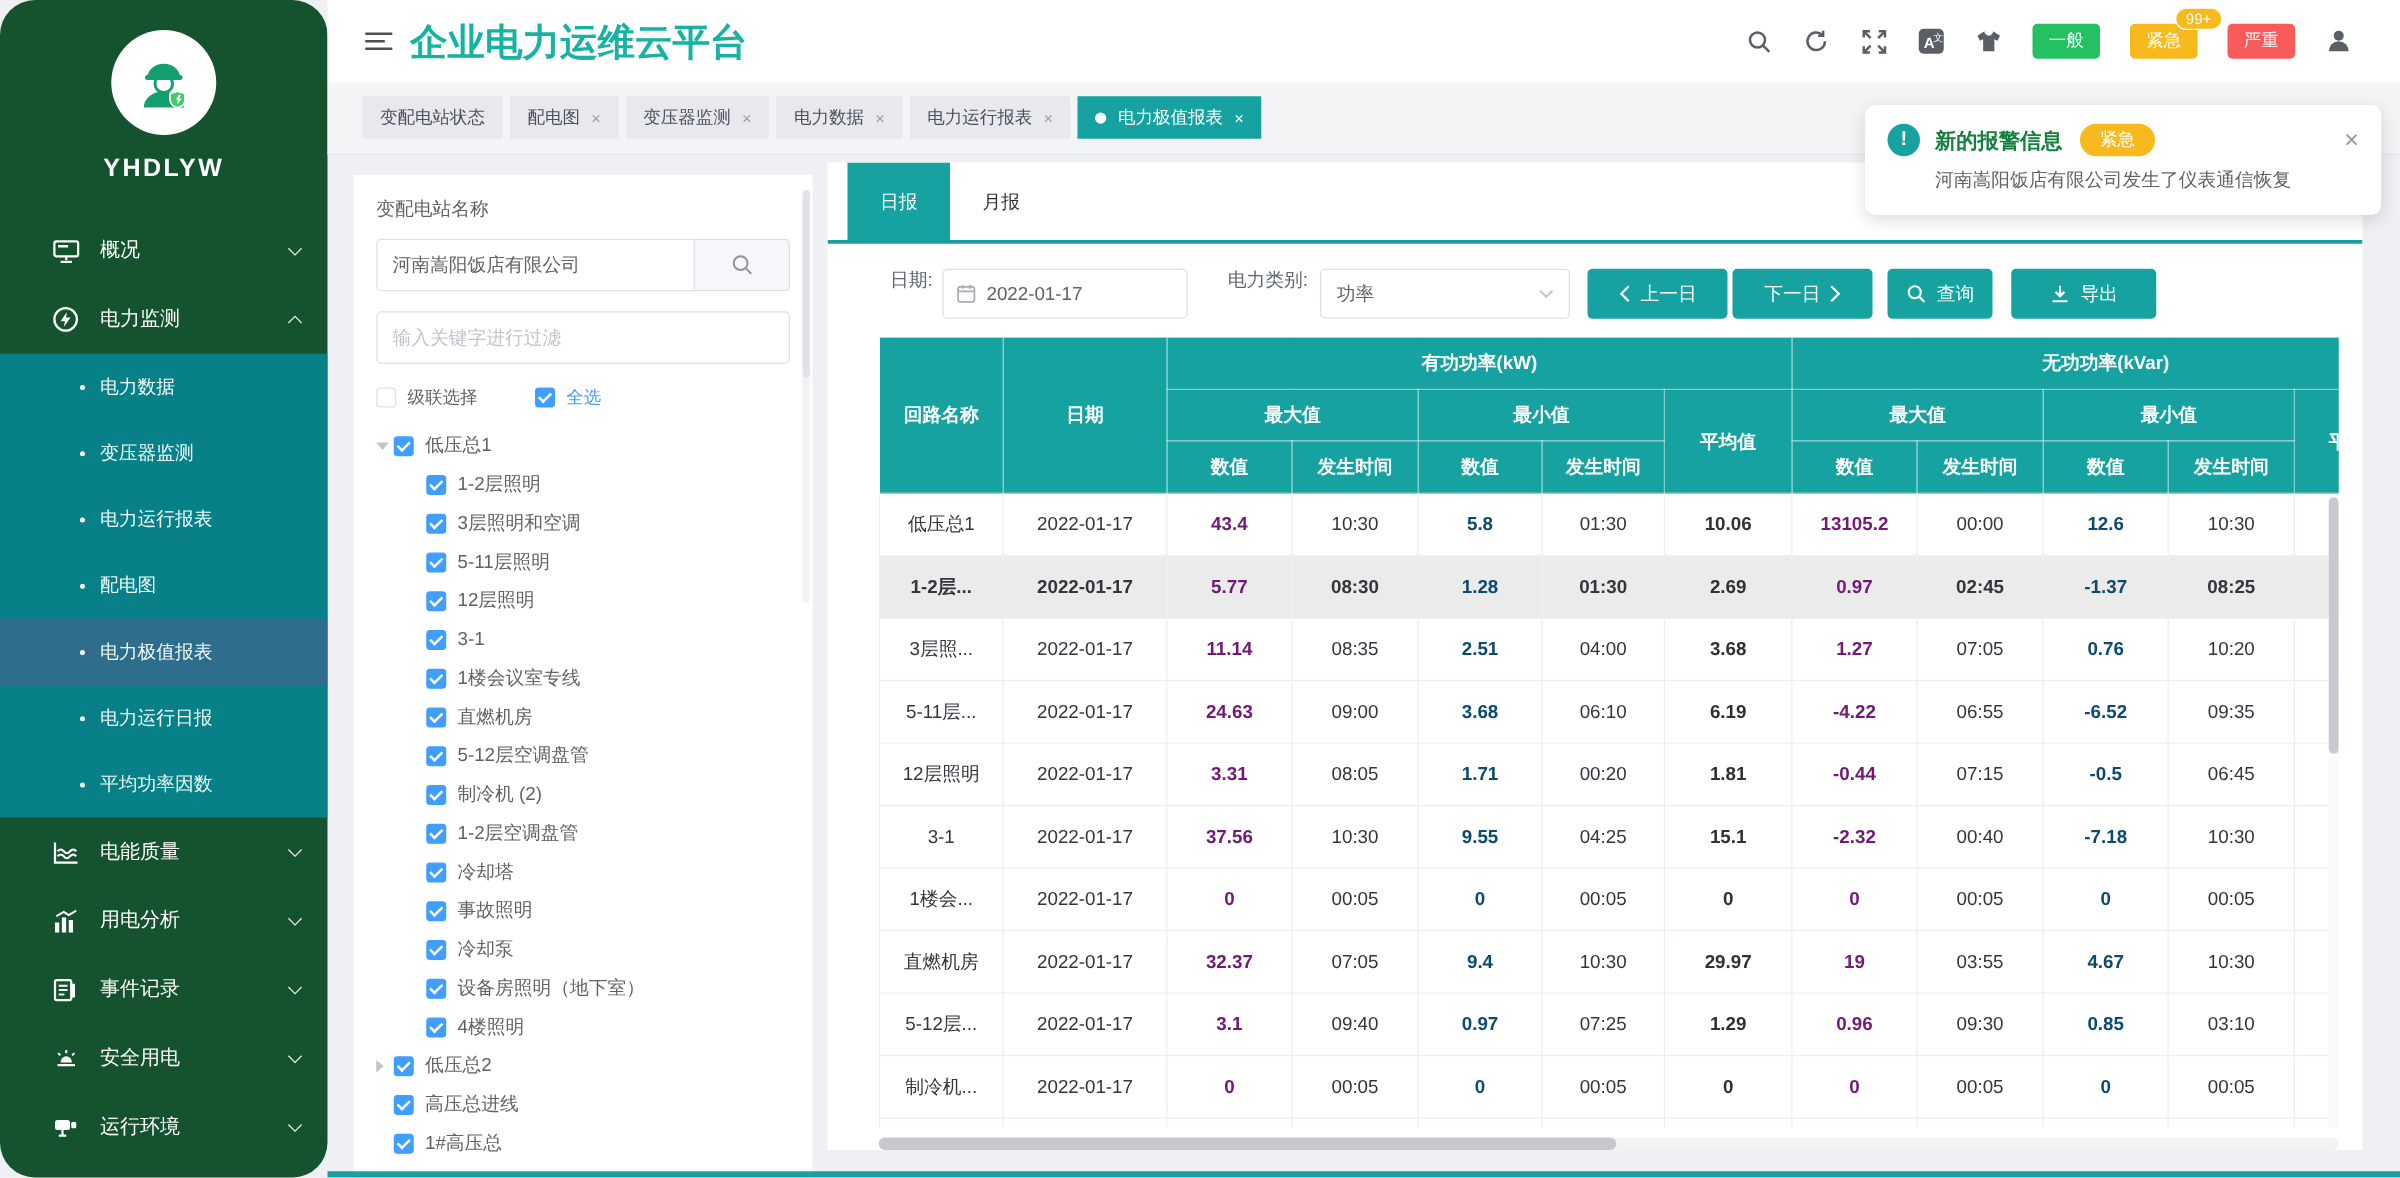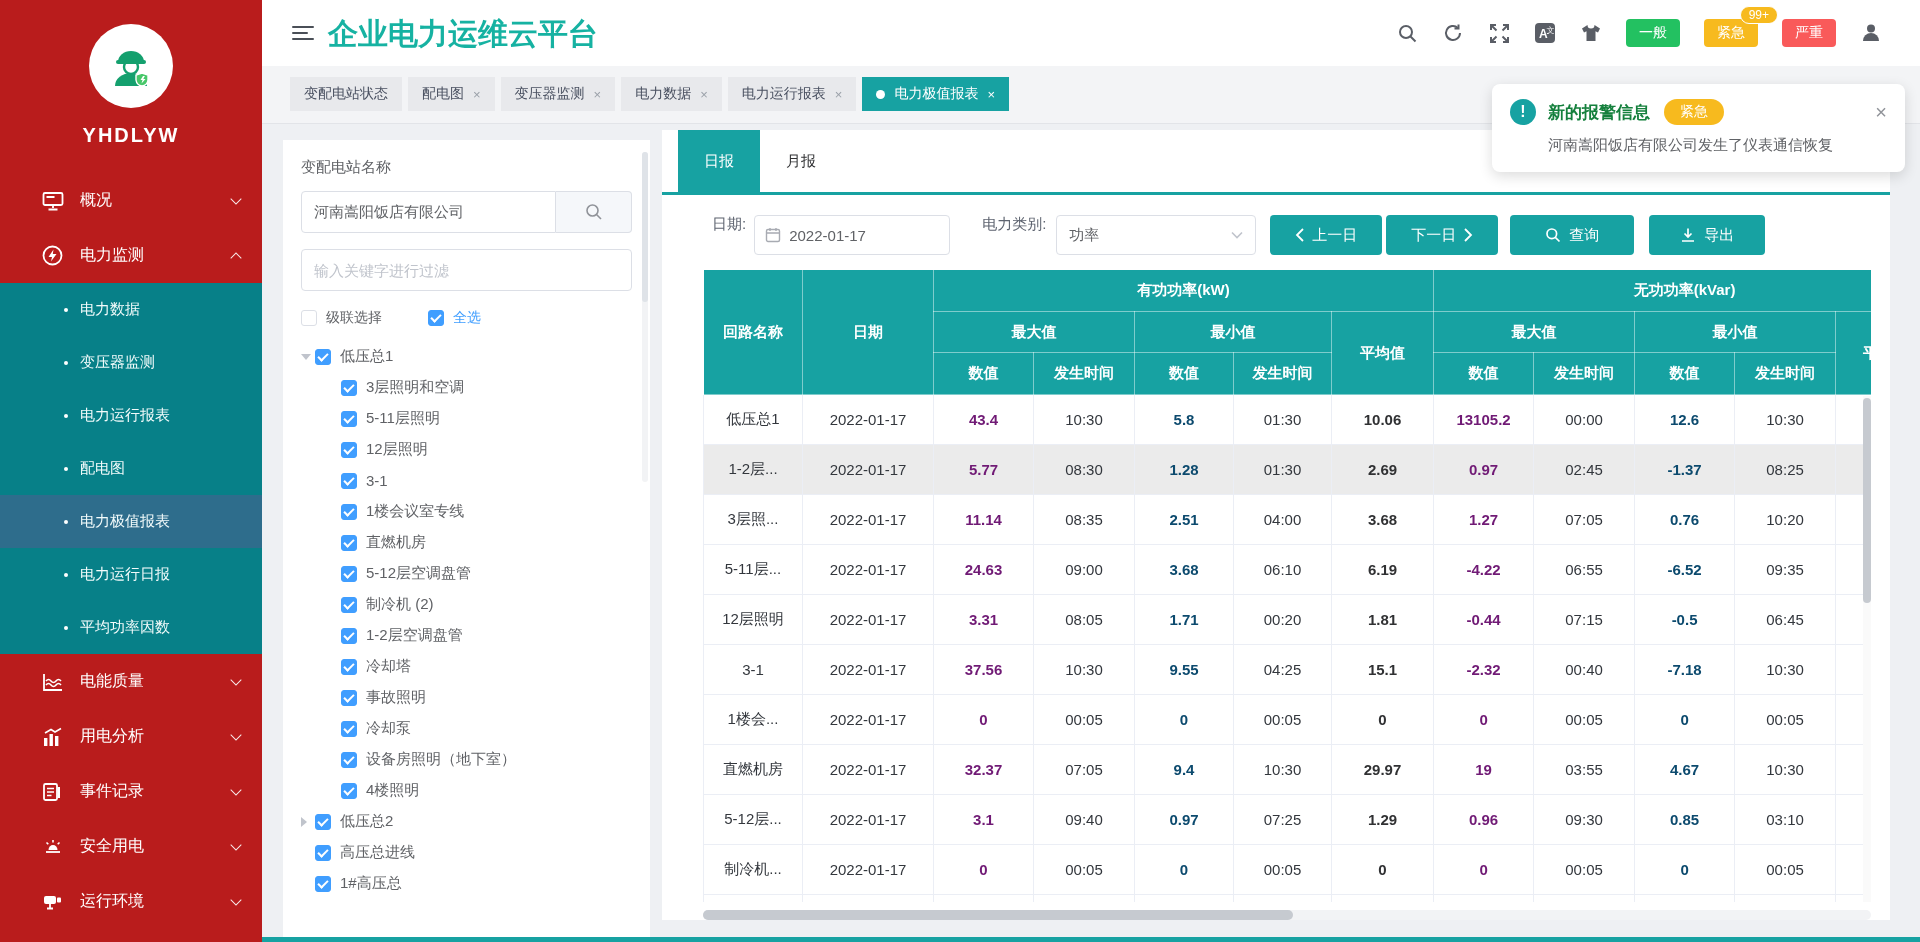--- a/index.html
+++ b/index.html
@@ -1,20 +1,20 @@
 <!DOCTYPE html>
 <html><head>
 <meta charset="utf-8">
 <style>
   * { margin:0; padding:0; box-sizing:border-box; }
   html,body { width:1920px; height:942px; overflow:hidden;
     font-family:"Liberation Sans","DejaVu Sans",sans-serif; background:#EEF0F3; }
 
   
-  .sidebar { position:absolute; left:0; top:0; width:262px; height:942px; background:#b91c1c; overflow:hidden; }
+  .sidebar { position:absolute; left:0; top:0; width:262px; height:942px; background:#14532d; overflow:hidden;border-radius:28px; }
   .logo-area { padding-top:24px; text-align:center; }
   .avatar { width:84px; height:84px; border-radius:50%; background:#fff; margin:0 auto;
             display:flex; align-items:center; justify-content:center; }
   .logo-text { margin-top:16px; color:#fff; font-size:20px; font-weight:bold; letter-spacing:2px; }
   .menu { margin-top:26px; }
   .menu-item { height:55px; display:flex; align-items:center; padding:0 22px 0 42px; color:#fff; font-size:16px; cursor:pointer; }
   .menu-item .mi-icon { width:24px; height:22px; margin-right:14px; display:flex; align-items:center; }
   .menu-item .mi-label { flex:1; }
   .chev { width:8px; height:8px; border-right:1.6px solid rgba(255,255,255,.9); border-bottom:1.6px solid rgba(255,255,255,.9);
           transform:rotate(45deg); margin-top:-4px; }
@@ -92,29 +92,29 @@
   .date-box { width:196px; height:40px; border:1px solid #DCDFE6; border-radius:4px; margin-left:8px;
               display:flex; align-items:center; padding:0 10px; gap:8px; }
   .date-box input { border:none; outline:none; width:120px; font-size:15px; color:#606266; font-family:inherit; }
   .cat-label { margin-left:32px; }
   .select-box { width:200px; height:40px; border:1px solid #DCDFE6; border-radius:4px; margin-left:10px;
                 display:flex; align-items:center; justify-content:space-between; padding:0 12px; cursor:pointer; }
   .select-box .sel-val { font-size:15px; color:#606266; }
   .btn { height:40px; border:none; border-radius:4px; background:#17A2A2; color:#fff; font-size:15px;
          display:flex; align-items:center; justify-content:center; gap:8px; cursor:pointer; font-family:inherit; }
   .btn.prev { width:112px; margin-left:14px; } .btn.next { width:112px; margin-left:4px; }
-  .btn.query { width:124px; margin-left:12px; } .btn.export { width:116px; margin-left:15px; }
+  .btn.query { width:84px; margin-left:12px; } .btn.export { width:116px; margin-left:15px; }
 
   
   .table-wrap { position:relative; margin:14px 0 0 41px; width:1168px; height:633px; overflow:hidden; }
   table { border-collapse:collapse; table-layout:fixed; width:1232px; }
   th { background:#17A2A2; color:#fff; font-size:15px; font-weight:bold; border:1px solid rgba(255,255,255,.45); }
   thead tr:nth-child(1) th { height:42px; } thead tr:nth-child(2) th { height:41px; } thead tr:nth-child(3) th { height:42px; }
   td { height:50px; border:1px solid #EBEEF5; text-align:center; font-size:15px; color:#33373d; background:transparent; }
-  tr[data-hl="true"] td { background:#EBEBEB; }
+  tr[data-hl="true"] td { background:#EBEBEB;font-weight:bold; }
   td.c-max { color:#701a75; font-weight:bold; }
   td.c-min { color:#0c4a6e; font-weight:bold; }
   td.c-avg { color:#303133; font-weight:bold; }
   tr.sliver td { height:8px; }
   .vscroll { position:absolute; right:0; top:127px; width:8px; height:506px; background:#FAFAFA; }
   .vscroll .thumb { margin-top:2px; width:8px; height:205px; background:#C6CAD0; border-radius:4px; }
   .hscroll { margin:8px 0 0 41px; width:1168px; height:10px; background:#F2F3F5; border-radius:5px; }
   .hscroll .thumb { width:590px; height:10px; background:#C6CAD0; border-radius:5px; }
 
   
@@ -394,20 +394,25 @@
   </div>
 
   <div class="tree">
 
       <div class="tree-row" data-level="1" data-arrow="down">
         <span class="tree-arrow"></span>
         <span class="checkbox checked"></span>
         <span class="tree-label">低压总1</span>
       </div>
 
+      <div class="tree-row" data-level="2" data-arrow="none">
+
+        <span class="checkbox checked"></span>
+        <span class="tree-label">1-2层照明</span>
+      </div>
 
       <div class="tree-row" data-level="2" data-arrow="none">
 
         <span class="checkbox checked"></span>
         <span class="tree-label">3层照明和空调</span>
       </div>
 
       <div class="tree-row" data-level="2" data-arrow="none">
 
         <span class="checkbox checked"></span>

